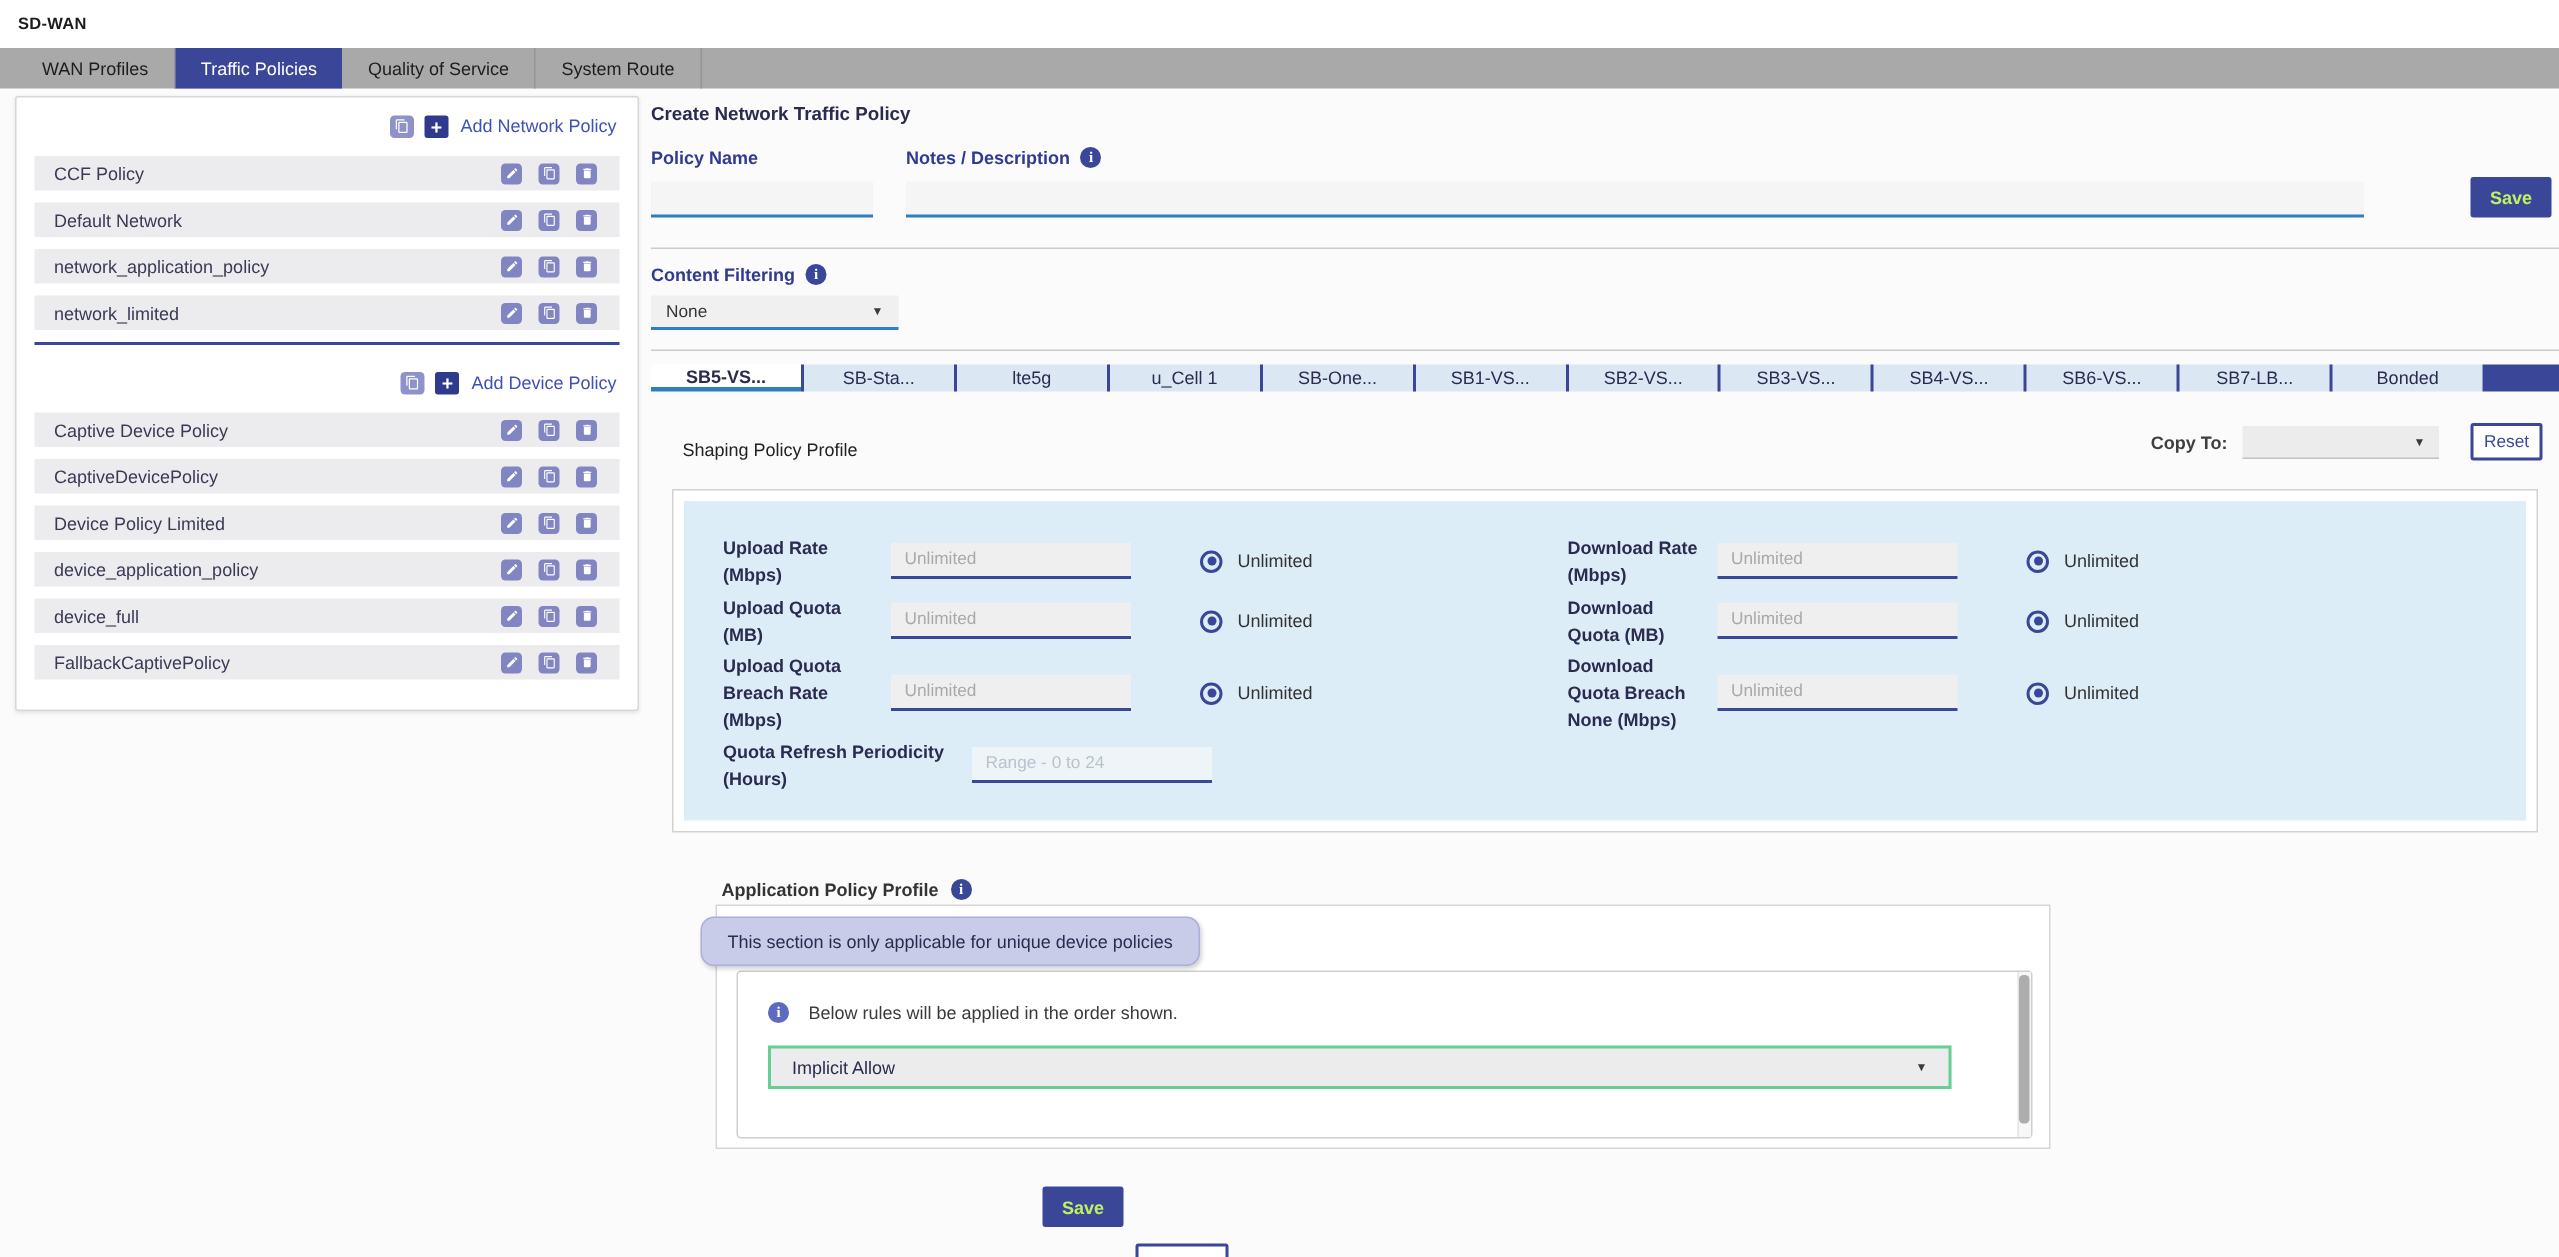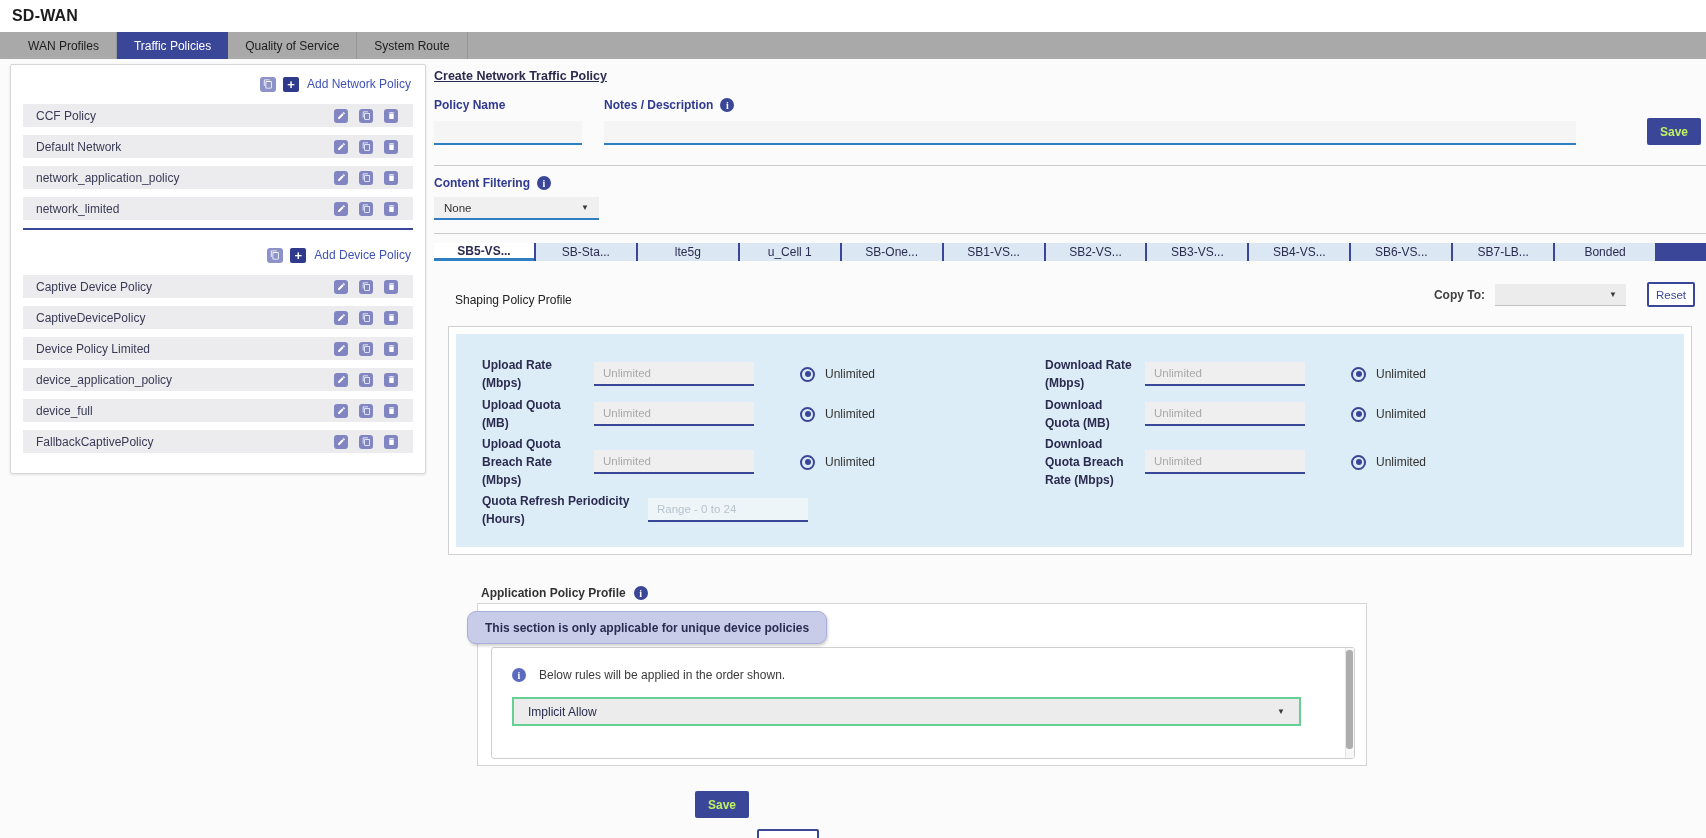--- a/index.html
+++ b/index.html
@@ -1,21 +1,21 @@
 <!DOCTYPE html>
 <html><head>
 <meta charset="utf-8">
 <style>
   * { box-sizing: border-box; margin: 0; padding: 0; }
   body { font-family: "Liberation Sans", "DejaVu Sans", sans-serif; background: #e8e8e8; }
   .frame { position: relative; width: 1706px; height: 838px; background: #fbfbfb; overflow: hidden; }
 
   
   .titlebar { height: 32px; background: #ffffff; display: flex; align-items: center; padding-left: 12px; }
-  .titlebar .t { font-size: 16px; font-weight: bold; color: #1c1c1c; letter-spacing: .2px; }
+  .titlebar .t { font-size: 11px; font-weight: bold; color: #1c1c1c; letter-spacing: .2px; }
   .navtabs { height: 27px; background: #a9a9a9; display: flex; align-items: stretch; padding-left: 11px; }
   .navtab { padding: 0 17px; display: flex; align-items: center; justify-content: center; font-size: 12px;
             color: #1d1d1d; border-right: 1px solid #969696; cursor: pointer; white-space: nowrap; }
   .navtab.active { background: #3a4697; color: #fff; border-right: none; }
 
   
   .sidebar { position: absolute; left: 10px; top: 64px; width: 416px; background: #fff;
              border: 1px solid #d7d7d7; border-radius: 2px; box-shadow: 0 1px 3px rgba(0,0,0,.10);
              padding: 6px 0 12px; }
   .add-row { display: flex; align-items: center; justify-content: flex-end; height: 26px; padding-right: 14px; margin-bottom: 7px; }
@@ -27,21 +27,21 @@
   .add-label { color: #3f51b5; font-size: 12px; margin-left: 8px; cursor: pointer; }
   .prow { display: flex; align-items: center; height: 23px; background: #ececef; margin: 0 12px 8px 12px; padding: 0 15px 0 13px; }
   .prow .plabel { flex: 1; font-size: 12px; color: #3a3a55; }
   .icon-btn { width: 14px; height: 14px; border-radius: 3px; background: #8186c2; display: flex;
               align-items: center; justify-content: center; margin-left: 11px; border: none; cursor: pointer; padding: 0; }
   .icon-btn svg { width: 9px; height: 9px; fill: #ffffff; }
   .divider-navy { border-top: 2px solid #3a4697; margin: 8px 12px 12px; }
 
   
   .main { position: absolute; left: 434px; top: 64px; width: 1272px; }
-  .form-title { font-size: 12.5px; font-weight: bold; color: #2b2b50; margin-top: 5px; text-decoration: underline; }
+  .form-title { font-size: 12.5px; font-weight: bold; color: #2b2b50; margin-top: 5px; }
   .form-row { display: flex; align-items: center; margin-top: 15px; }
   .fgroup { display: flex; flex-direction: column; }
   .flabel { font-size: 12px; font-weight: bold; color: #303a8f; display: flex; align-items: center; gap: 7px; height: 14px; }
   .info-circle { width: 14px; height: 14px; border-radius: 50%; background: #3a4697; color: #fff; font-size: 10px;
                  font-weight: bold; display: inline-flex; align-items: center; justify-content: center;
                  font-family: "Liberation Serif", serif; flex: none; }
   input.line { height: 24px; background: #f5f5f5; border: none; border-bottom: 2px solid #2d7fc1;
                font-size: 12px; padding: 0 8px; outline: none; margin-top: 9px; color: #333; }
   .pn-input { width: 148px; }
   .notes-group { margin-left: 22px; }
@@ -93,21 +93,21 @@
   .radio-label { font-size: 12px; color: #333; margin-left: 10px; }
   .qrow .flab { width: 158px; }
 
   
   .app-section { position: relative; margin-top: 31px; }
   .app-title { margin-left: 47px; display: flex; align-items: center; gap: 8px; font-size: 12px; font-weight: bold; color: #333; }
   .app-card { margin-left: 43px; margin-top: 3px; width: 890px; height: 163px; background: #fff;
               border: 1px solid #d5d5d5; position: relative; }
   .tooltip { position: absolute; left: -11px; top: 7px; height: 33px; padding: 0 17px; background: #c9cce9;
              border: 1px solid #a9aeda; border-radius: 9px; display: flex; align-items: center;
-             font-size: 12px; font-weight: bold; color: #2b2b50; box-shadow: 1px 2px 3px rgba(0,0,0,.18); z-index: 2; white-space: nowrap; }
+             font-size: 12px; font-weight: normal; color: #2b2b50; box-shadow: 1px 2px 3px rgba(0,0,0,.18); z-index: 2; white-space: nowrap; }
   .rules-box { position: absolute; left: 13px; top: 43px; width: 864px; height: 112px; background: #fff;
                border: 1px solid #cfcfcf; border-radius: 3px; }
   .rules-info { display: flex; align-items: center; margin: 20px 0 0 20px; gap: 13px; }
   .rules-info .info-circle { background: #5c6bc0; }
   .rules-info .txt { font-size: 12px; color: #3a3a3a; }
   .rule-dd { position: absolute; left: 20px; top: 49px; width: 789px; height: 29px; background: #ececec;
              border: 2px solid #66cf93; display: flex; align-items: center; padding: 0 14px;
              font-size: 12px; color: #2b2b50; cursor: pointer; }
   .vscroll { position: absolute; right: 0; top: 0; width: 9px; height: 100%; background: #f7f7f7; border-left: 1px solid #e5e5e5; }
   .vthumb { position: absolute; right: 1px; top: 2px; width: 7px; height: 90%; background: #adadad; border-radius: 3px; cursor: pointer; }
@@ -447,21 +447,21 @@
             </div>
             <div class="frow">
               <div class="flab">Download Quota (MB)</div>
               <input class="finput" placeholder="Unlimited" style="">
               <div class="radio-wrap">
                 <span class="radio"></span>
                 <span class="radio-label">Unlimited</span>
               </div>
             </div>
             <div class="frow">
-              <div class="flab">Download Quota Breach Rate (Mbps)</div>
+              <div class="flab">Download Quota Breach None (Mbps)</div>
               <input class="finput" placeholder="Unlimited" style="">
               <div class="radio-wrap">
                 <span class="radio"></span>
                 <span class="radio-label">Unlimited</span>
               </div>
             </div>
           </div>
       </div>
     </div>
 

